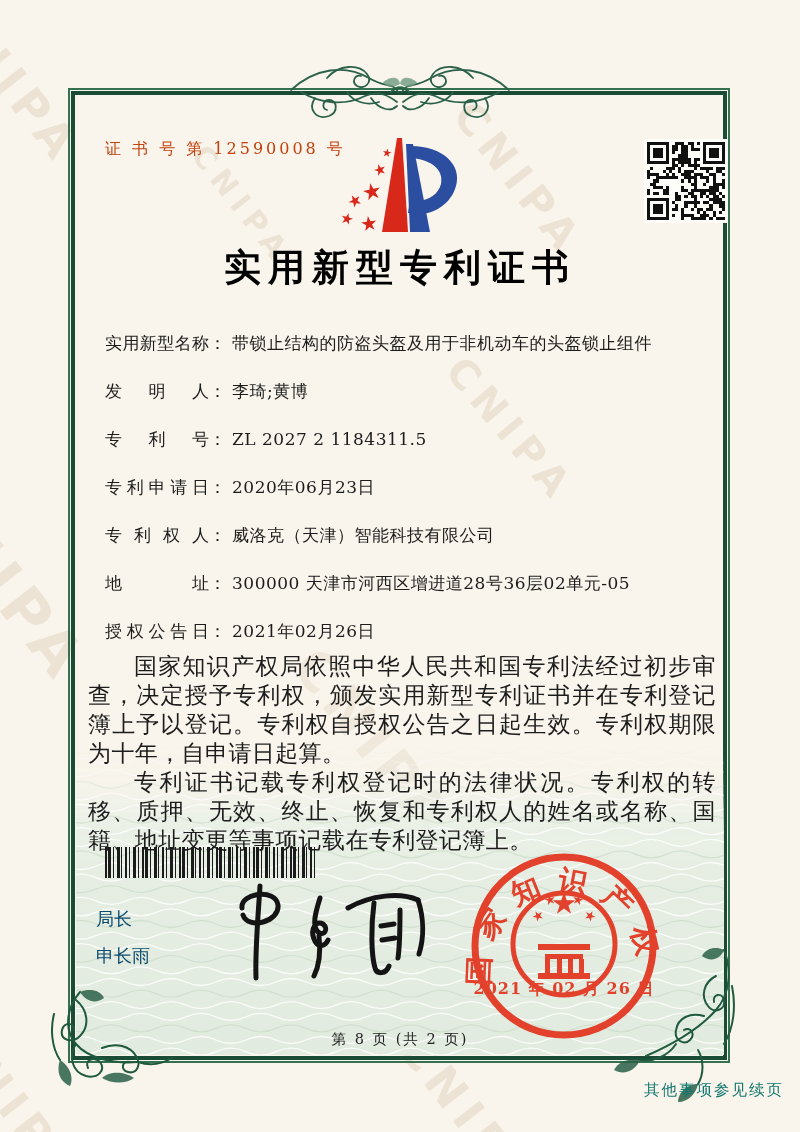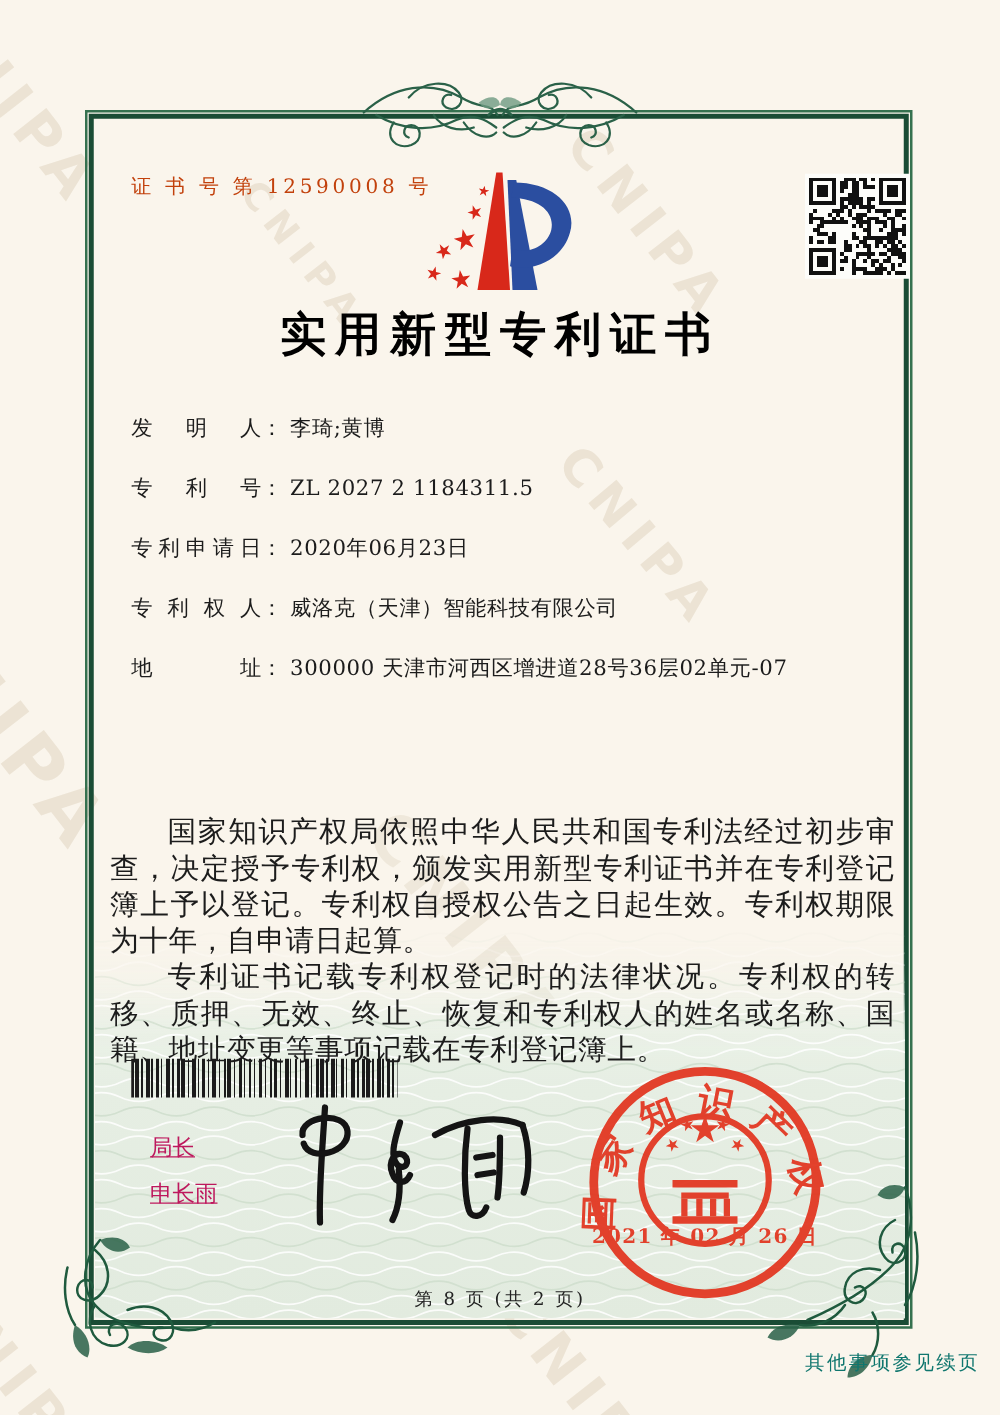--- a/index.html
+++ b/index.html
@@ -46,22 +46,22 @@
   .paras p { text-indent:2em; }
 
   .barcode { position:absolute; left:105px; top:847px; width:213px; height:31px; z-index:5;
     background:repeating-linear-gradient(90deg,
       #1b1b1b 0 2px, transparent 2px 3px, #1b1b1b 3px 6px, transparent 6px 8px,
       #1b1b1b 8px 9px, transparent 9px 12px, #1b1b1b 12px 15px, transparent 15px 16px,
       #1b1b1b 16px 17px, transparent 17px 20px, #1b1b1b 20px 22px, transparent 22px 24px,
       #1b1b1b 24px 25px, transparent 25px 28px, #1b1b1b 28px 31px, transparent 31px 33px,
       #1b1b1b 33px 34px, transparent 34px 37px); }
 
-  .signer { position:absolute; left:120px; top:900px; font-size:18px; line-height:37px; color:#be185d;
-            font-family:"DejaVu Sans","Liberation Sans",sans-serif; z-index:5;text-decoration:underline; }
+  .signer { position:absolute; left:96px; top:900px; font-size:18px; line-height:37px; color:#0c4a6e;
+            font-family:"DejaVu Sans","Liberation Sans",sans-serif; z-index:5; }
   .signature { position:absolute; left:228px; top:876px; z-index:5; }
   .seal { position:absolute; left:452px; top:848px; z-index:6; }
 
   .page-num { position:absolute; left:0; right:0; top:1030px; text-align:center; font-size:14.5px;
               letter-spacing:2px; color:#222; z-index:5; }
   .cont-note { position:absolute; left:0; right:16px; top:1080px; text-align:right; font-size:15.5px;
                letter-spacing:2px; color:#0f766e; z-index:5; }
 </style>
 </head>
 <body>
@@ -416,35 +416,41 @@
         <rect x="2" y="2" width="3" height="3"></rect>
           <rect x="20" y="2" width="3" height="3"></rect>
           <rect x="2" y="20" width="3" height="3"></rect>
       </g>
     </svg>
 
     <div class="title">实用新型专利证书</div>
 
     <div class="fields">
       <div class="f-row">
+        <span class="f-label">实用新型名称</span><span>：</span><span class="f-value">带锁止结构的防盗头盔及用于非机动车的头盔锁止组件</span>
+      </div>
+      <div class="f-row">
         <span class="f-label">发明人</span><span>：</span><span class="f-value">李琦;黄博</span>
       </div>
       <div class="f-row">
         <span class="f-label">专利号</span><span>：</span><span class="f-value">ZL 2027 2 1184311.5</span>
       </div>
       <div class="f-row">
         <span class="f-label">专利申请日</span><span>：</span><span class="f-value">2020年06月23日</span>
       </div>
       <div class="f-row">
         <span class="f-label">专利权人</span><span>：</span><span class="f-value">威洛克（天津）智能科技有限公司</span>
       </div>
       <div class="f-row">
-        <span class="f-label">地址</span><span>：</span><span class="f-value">300000 天津市河西区增进道28号36层02单元-07</span>
+        <span class="f-label">地址</span><span>：</span><span class="f-value">300000 天津市河西区增进道28号36层02单元-05</span>
       </div>
       <div class="f-row auth-row">
+        <span class="auth-first">
+          <span class="f-label">授权公告日</span><span>：</span><span class="f-value">2021年02月26日</span>
+        </span>
       </div>
     </div>
 
     <div class="paras">
       <p>国家知识产权局依照中华人民共和国专利法经过初步审查，决定授予专利权，颁发实用新型专利证书并在专利登记簿上予以登记。专利权自授权公告之日起生效。专利权期限为十年，自申请日起算。</p>
       <p>专利证书记载专利权登记时的法律状况。专利权的转移、质押、无效、终止、恢复和专利权人的姓名或名称、国籍、地址变更等事项记载在专利登记簿上。</p>
     </div>
 
     <div class="barcode"></div>
 

